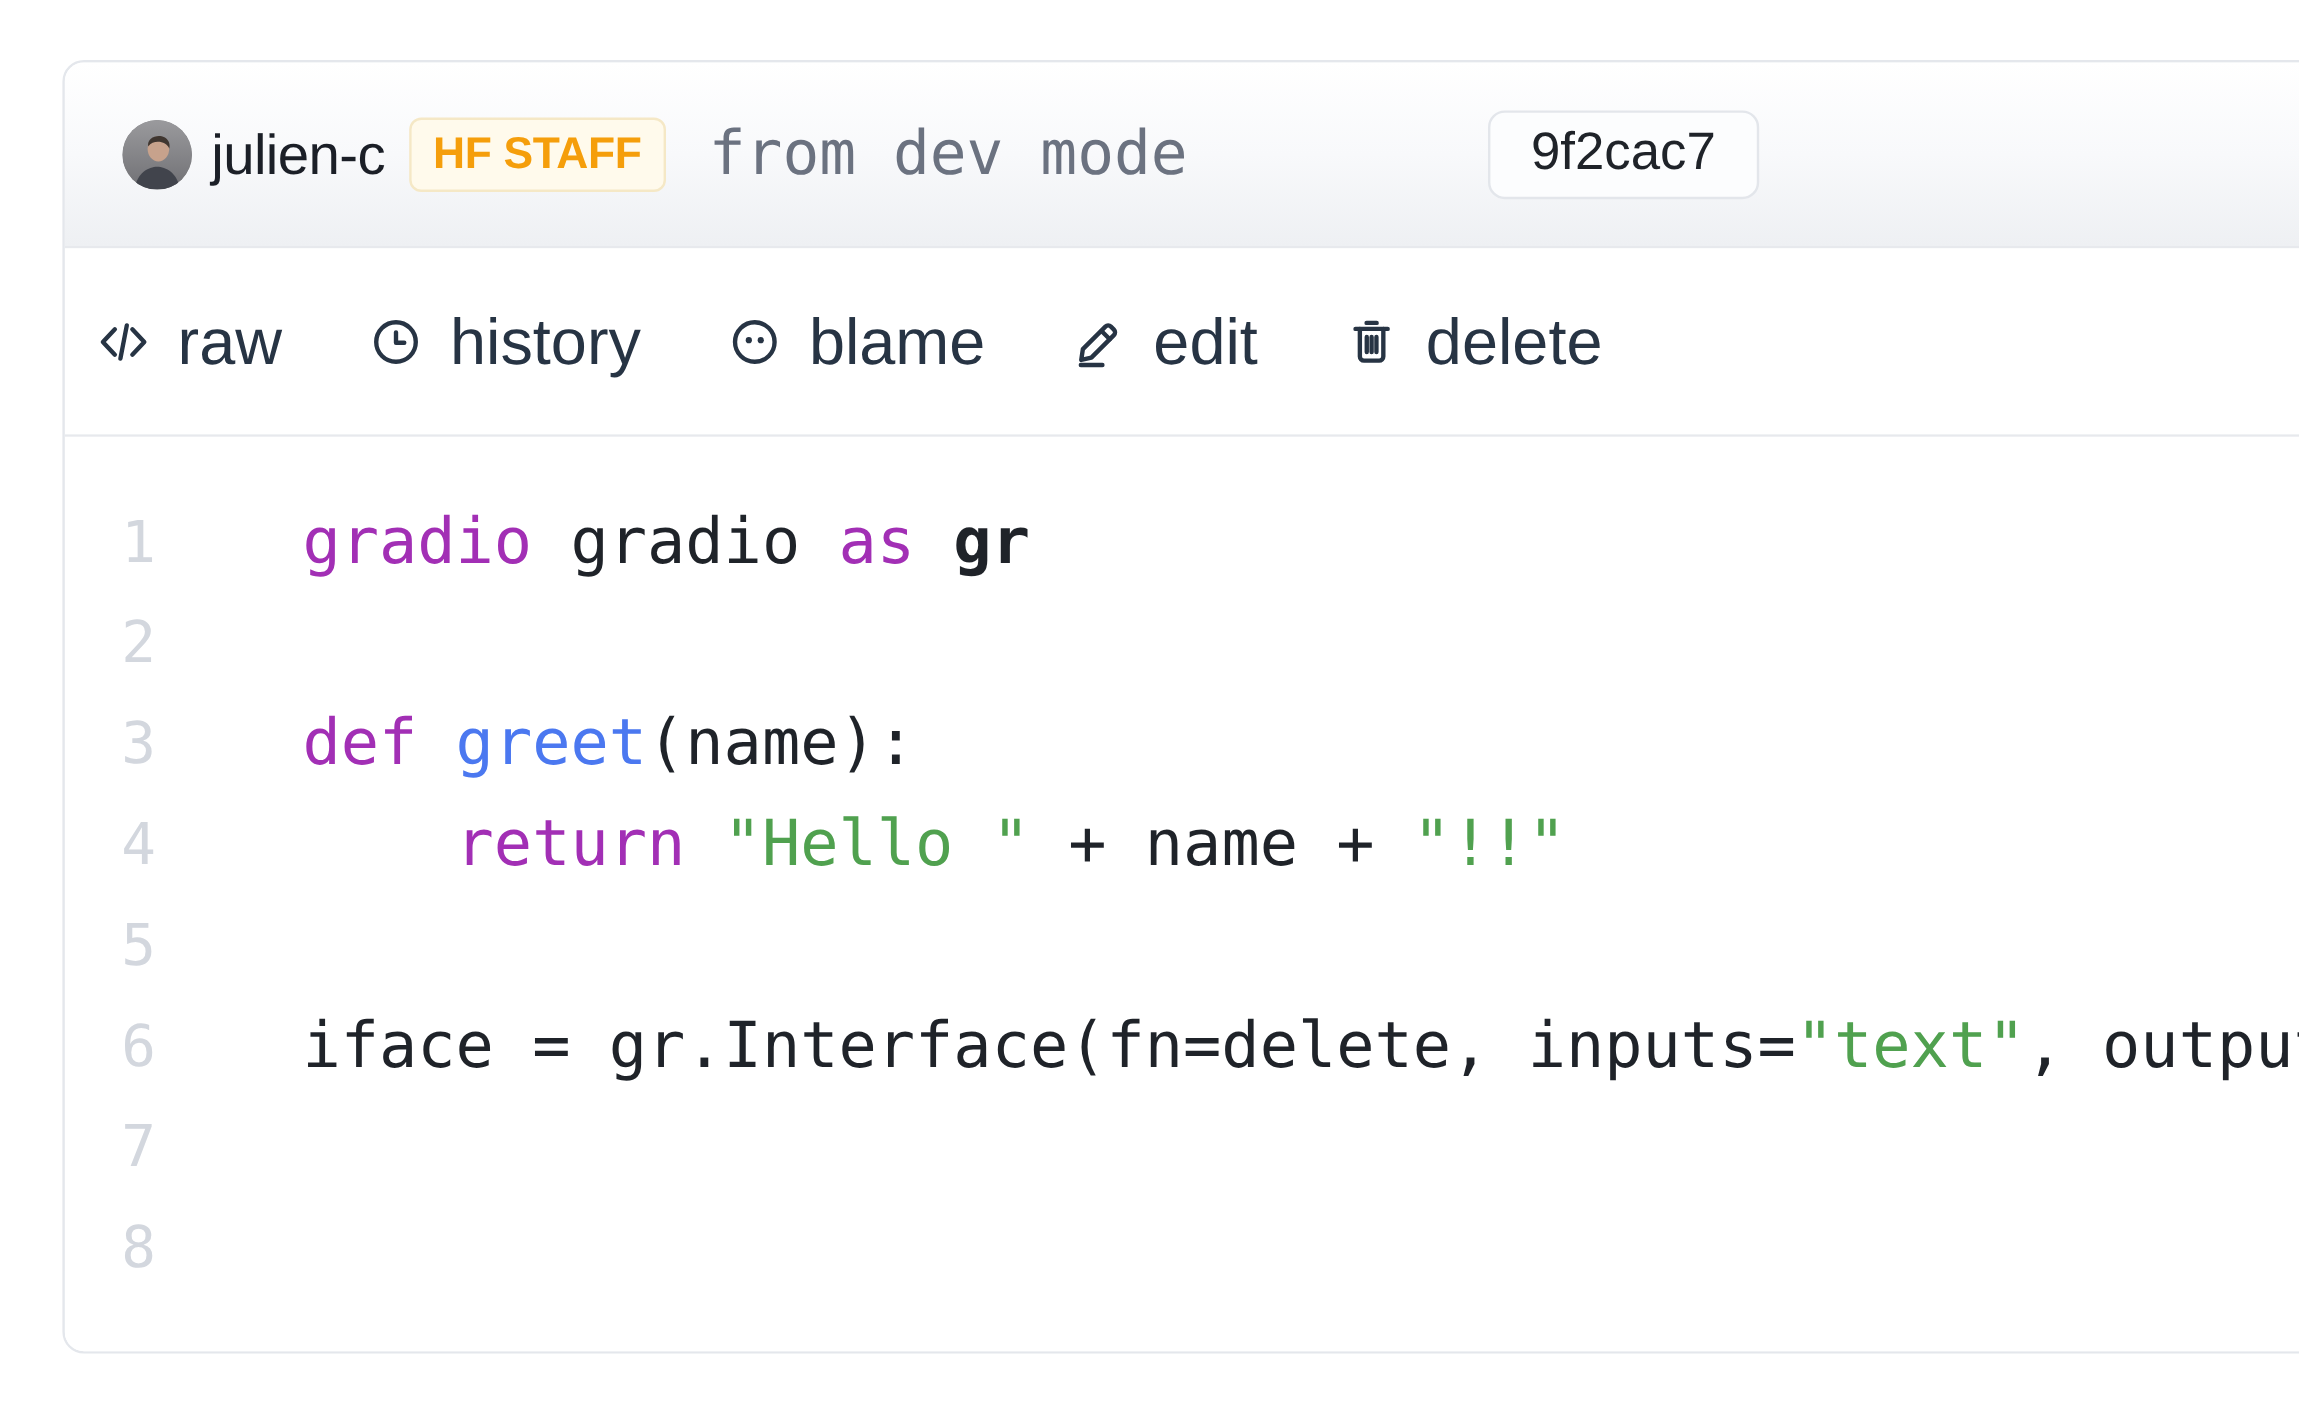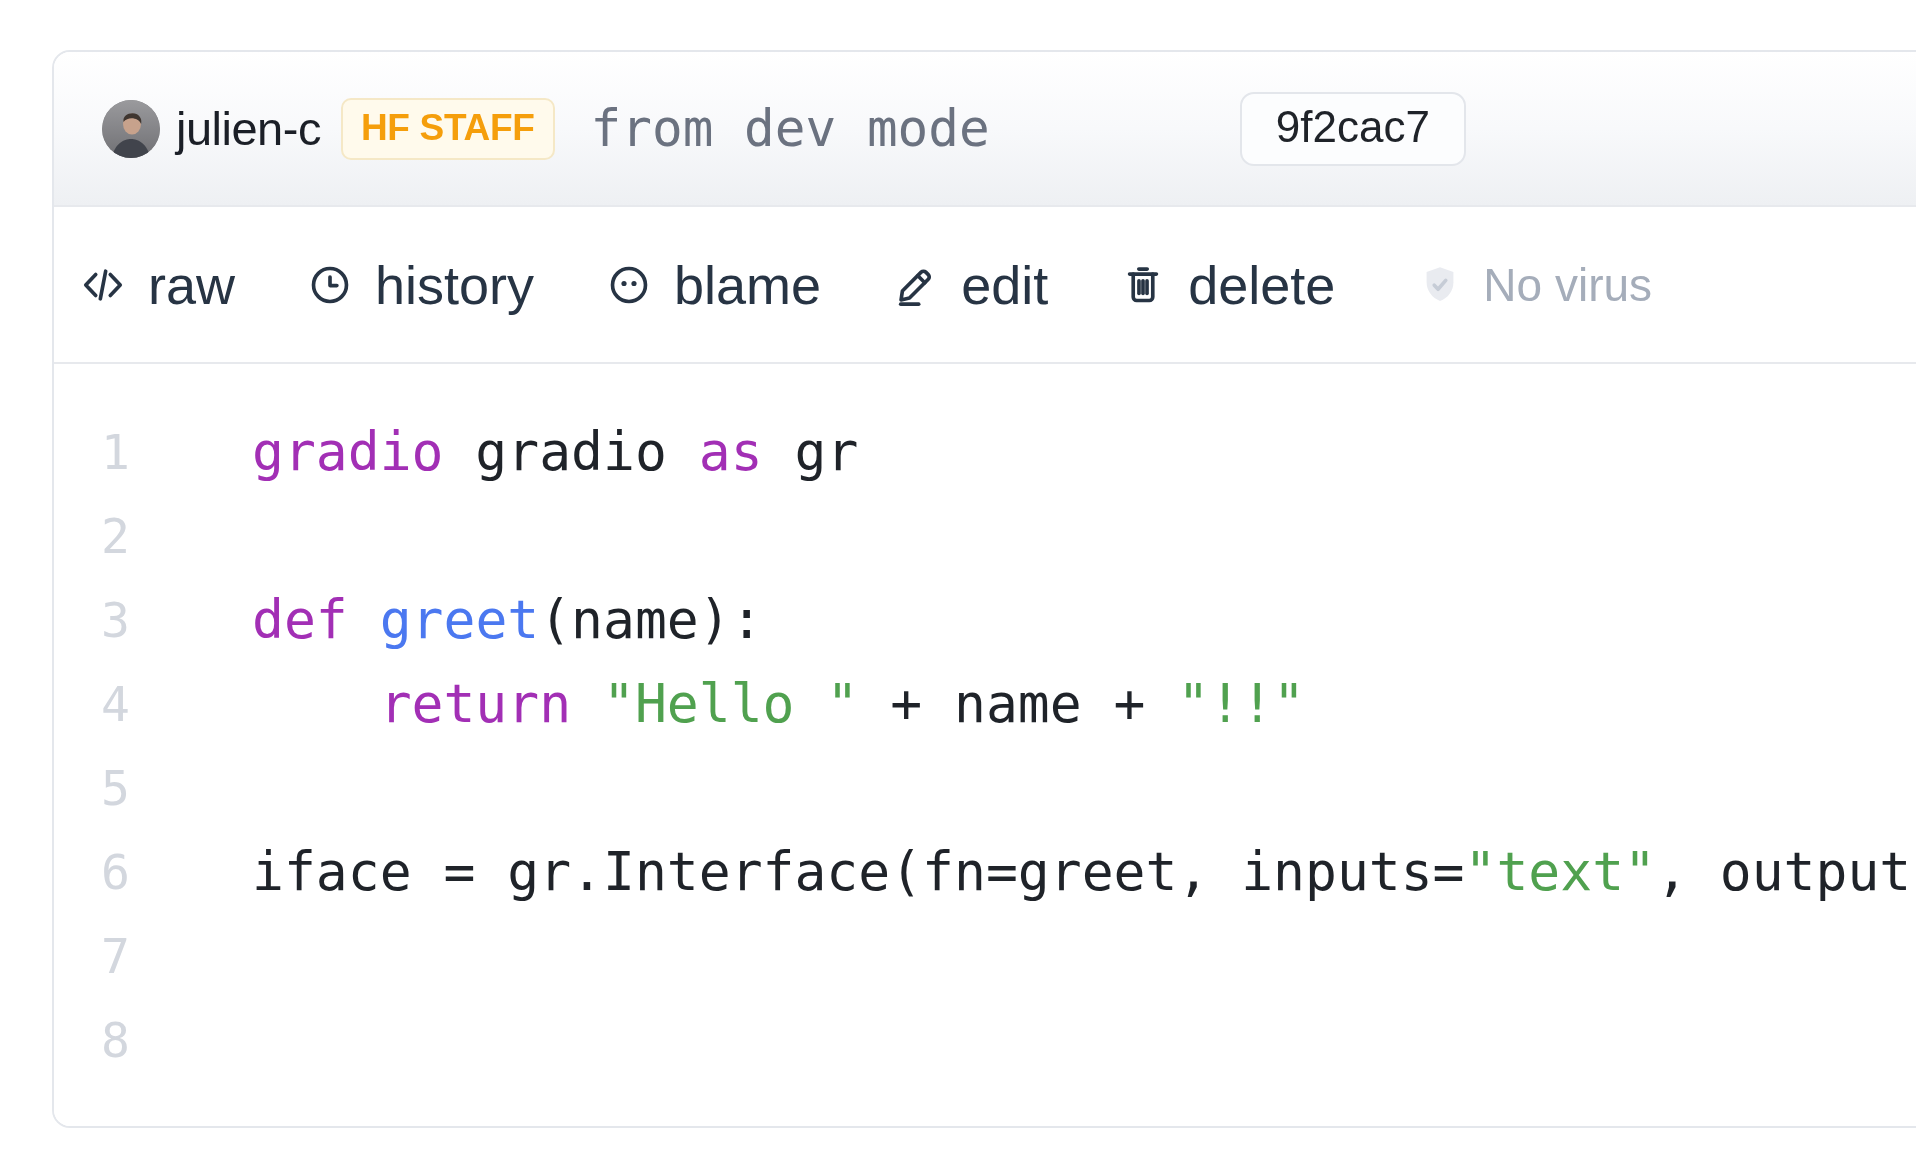--- a/index.html
+++ b/index.html
@@ -119,35 +119,26 @@
             <path d="M9.8 3.7h4.4"></path>
             <path d="M5 6.3h14"></path>
             <path d="M6.9 6.3v12c0 1 .8 1.8 1.8 1.8h6.6c1 0 1.8-.8 1.8-1.8v-12"></path>
             <path d="M9.9 9.8v6.6"></path>
             <path d="M12 9.8v6.6"></path>
             <path d="M14.1 9.8v6.6"></path>
           </svg>
         </span>
         <span>delete</span>
       </div>
-      <div class="virus">
-        <span class="ic">
-          <svg viewBox="0 0 24 24" fill="none">
-            <path d="M12 2.8 19 5.2v5.3c0 4.6-2.9 8.3-7 9.8-4.1-1.5-7-5.2-7-9.8V5.2z" fill="#e9ebf0"></path>
-            <path d="M9 12.1l2 2.1 4-4.6" stroke="#c6ccd6" stroke-width="1.9" fill="none" stroke-linecap="round" stroke-linejoin="round"></path>
-          </svg>
-        </span>
-        <span>No virus</span>
-      </div>
     </div>
 
   <div class="codewrap" id="codeview">
-      <div class="cline"><span class="ln" style="color: rgb(211, 215, 222);">1</span><span class="ct"><span style="color: rgb(162, 47, 181);">gradio</span><span style="color: rgb(31, 35, 41);"> gradio </span><span style="color: rgb(162, 47, 181);">as</span><span style="color: rgb(31, 35, 41);"> gr</span></span></div>
+      <div class="cline"><span class="ln" style="color: rgb(211, 215, 222);">1</span><span class="ct"><span style="color: rgb(162, 47, 181);">gradio</span><span style="color: rgb(31, 35, 41);"> gradio </span><span style="color: rgb(162, 47, 181);">as</span><span style="color: rgb(31, 35, 41); font-weight: bold;"> gr</span></span></div>
       <div class="cline"><span class="ln" style="color: rgb(211, 215, 222);">2</span><span class="ct"></span></div>
       <div class="cline"><span class="ln" style="color: rgb(211, 215, 222);">3</span><span class="ct"><span style="color: rgb(162, 47, 181);">def</span><span style="color: rgb(31, 35, 41);"> </span><span style="color: rgb(75, 120, 240);">greet</span><span style="color: rgb(31, 35, 41);">(name):</span></span></div>
       <div class="cline"><span class="ln" style="color: rgb(211, 215, 222);">4</span><span class="ct"><span style="color: rgb(31, 35, 41);">    </span><span style="color: rgb(162, 47, 181);">return</span><span style="color: rgb(31, 35, 41);"> </span><span style="color: rgb(80, 161, 79);">"Hello "</span><span style="color: rgb(31, 35, 41);"> + name + </span><span style="color: rgb(80, 161, 79);">"!!"</span></span></div>
       <div class="cline"><span class="ln" style="color: rgb(211, 215, 222);">5</span><span class="ct"></span></div>
-      <div class="cline"><span class="ln" style="color: rgb(211, 215, 222);">6</span><span class="ct"><span style="color: rgb(31, 35, 41);">iface = gr.Interface(fn=greet, inputs=</span><span style="color: rgb(80, 161, 79);">"text"</span><span style="color: rgb(31, 35, 41);">, output</span></span></div>
+      <div class="cline"><span class="ln" style="color: rgb(211, 215, 222);">6</span><span class="ct"><span style="color: rgb(31, 35, 41);">iface = gr.Interface(fn=delete, inputs=</span><span style="color: rgb(80, 161, 79);">"text"</span><span style="color: rgb(31, 35, 41);">, output</span></span></div>
       <div class="cline"><span class="ln" style="color: rgb(211, 215, 222);">7</span></div>
       <div class="cline"><span class="ln" style="color: rgb(211, 215, 222);">8</span><span class="ct"></span></div>
     </div>
 
 </div>
 
 </body></html>

